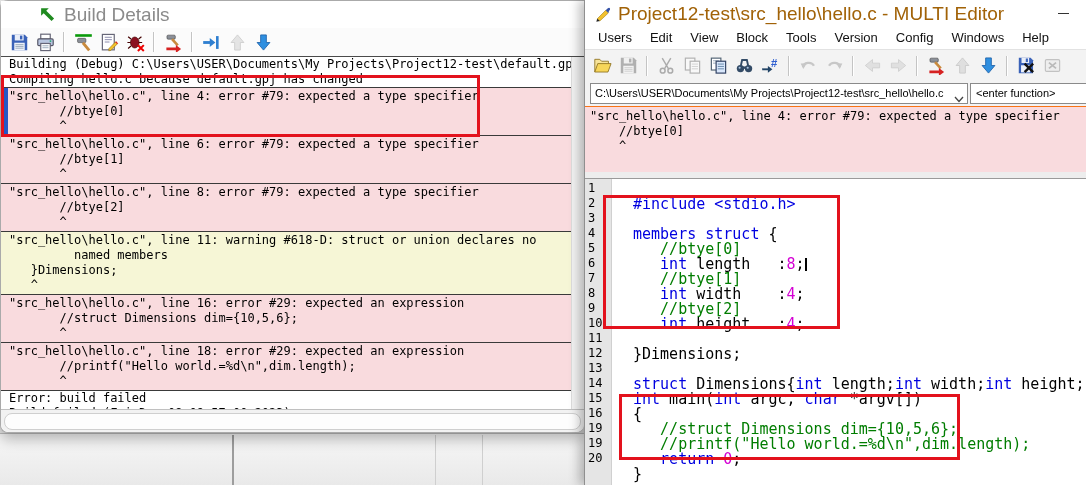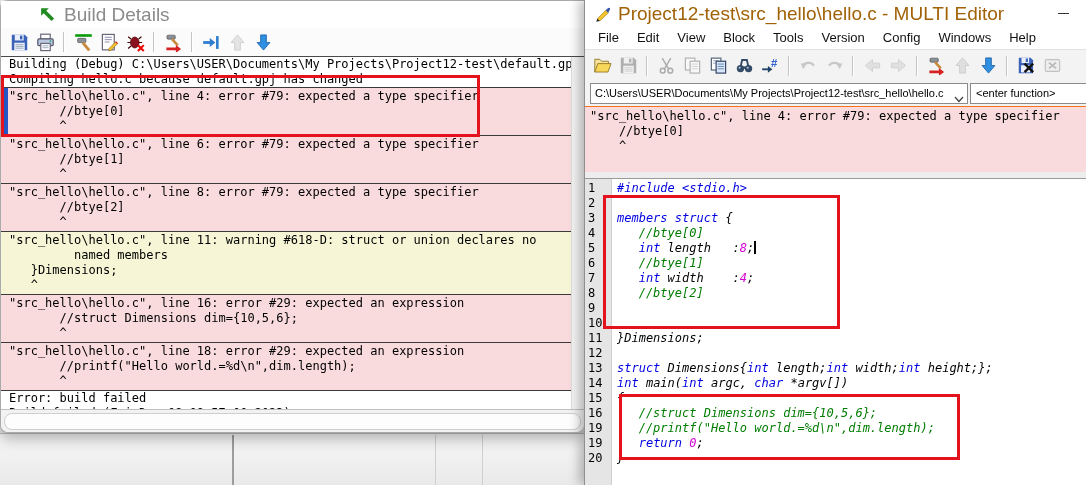--- a/index.html
+++ b/index.html
@@ -75,22 +75,22 @@
     font-family:"DejaVu Sans Mono","Liberation Mono",monospace;font-size:12px;line-height:15px;padding-top:2px;}
   #banner .out-line{padding-left:5px;}
   #splitter{position:absolute;left:0;right:0;top:172px;height:6px;background:#ededed;border-bottom:1px solid #9a9a9a;}
 
   
   #code{position:absolute;left:0;right:0;top:179px;bottom:0;background:#fff;overflow:hidden;padding-top:2px;}
   #code::before{content:"";position:absolute;left:0;top:0;bottom:0;width:26px;background:#e5e5e5;border-right:1px solid #d0d0d0;}
   .code-row{position:relative;height:15px;display:flex;}
   .ln{width:26px;flex:0 0 26px;font-family:"DejaVu Sans Mono","Liberation Mono",monospace;
     font-size:12px;line-height:15px;color:#000;padding-left:3px;box-sizing:border-box;z-index:1;}
-  .cl{margin:0;font-family:"DejaVu Sans Mono","Liberation Mono",monospace;font-size:12px;line-height:15px;
-    white-space:pre;padding-left:6px;z-index:1;font-style:italic;}
+  .cl{margin:16px;font-family:"DejaVu Sans Mono","Liberation Mono",monospace;font-size:15px;line-height:15px;
+    white-space:pre;padding-left:6px;z-index:1;}
   .seg-k{color:var(--kw);}
   .seg-c{color:var(--comment);}
   .seg-m{color:var(--number);}
   .seg-p{color:#000;}
   .cursor{display:inline-block;width:2px;height:13px;background:#000;vertical-align:-2px;}
 
   
   .anno{position:absolute;border:3px solid var(--annotation);pointer-events:none;z-index:60;}
 </style>
 </head>
@@ -232,21 +232,21 @@
         <path d="M11 5 L13 3 q1.5 -1.2 2.1 .4 q.4 1.1 -1 2.2 L13.5 7.5z" fill="#3452a8"></path>
         <path d="M3 13 L5.5 15 L2.2 15.8z" fill="#222"></path>
       </svg>
     </span>
     <span class="title-text">Project12-test\src_hello\hello.c - MULTI Editor</span>
     <div id="min-btn">
         <div class="dash"></div>
       </div>
   </div>
   <div id="menubar">
-      <span class="menu-item">File</span>
+      <span class="menu-item">Users</span>
       <span class="menu-item">Edit</span>
       <span class="menu-item">View</span>
       <span class="menu-item">Block</span>
       <span class="menu-item">Tools</span>
       <span class="menu-item">Version</span>
       <span class="menu-item">Config</span>
       <span class="menu-item">Windows</span>
       <span class="menu-item">Help</span>
     </div>
   <div class="toolbar" id="right-toolbar">
@@ -411,20 +411,21 @@
       <div class="code-row">
         <span class="ln">7</span>
         <pre class="cl"><span class="seg-p">   </span><span class="seg-k">int</span><span class="seg-p"> width    :</span><span class="seg-m">4</span><span class="seg-p">;</span></pre>
       </div>
       <div class="code-row">
         <span class="ln">8</span>
         <pre class="cl"><span class="seg-c">   //btye[2]</span></pre>
       </div>
       <div class="code-row">
         <span class="ln">9</span>
+        <pre class="cl"><span class="seg-p">   </span><span class="seg-k">int</span><span class="seg-p"> height   :</span><span class="seg-m">4</span><span class="seg-p">;</span></pre>
       </div>
       <div class="code-row">
         <span class="ln">10</span>
         <pre class="cl"></pre>
       </div>
       <div class="code-row">
         <span class="ln">11</span>
         <pre class="cl"><span class="seg-p">}Dimensions;</span></pre>
       </div>
       <div class="code-row">

